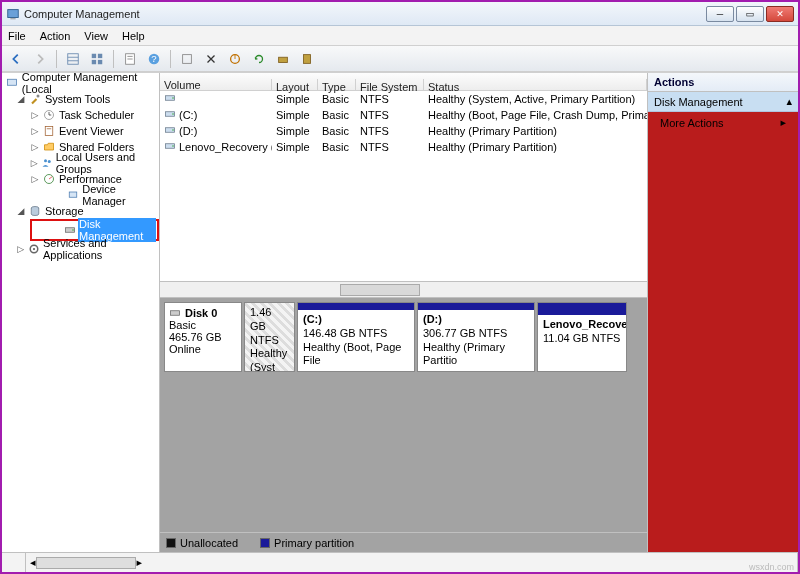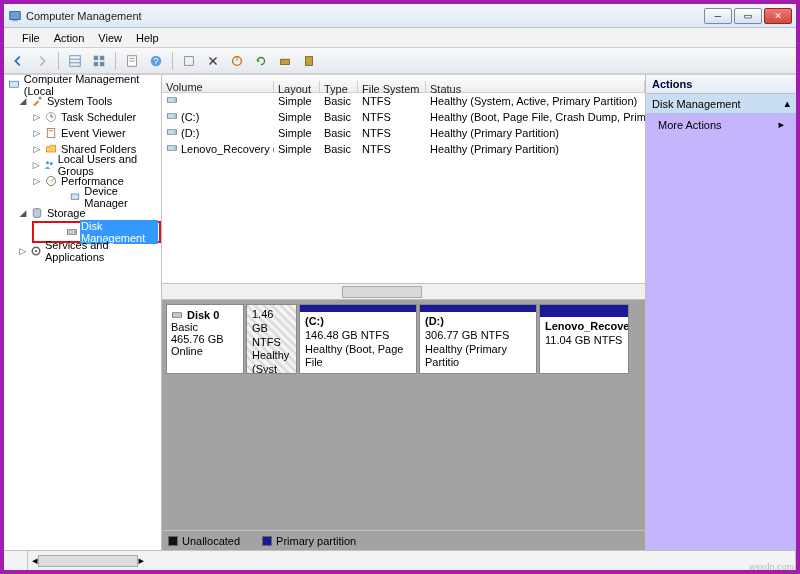--- a/index.html
+++ b/index.html
@@ -1,28 +1,28 @@
 <!DOCTYPE html>
 <html><head>
 <meta charset="utf-8">
 <style>
 * { box-sizing: border-box; margin: 0; padding: 0; font-family: "Segoe UI", Tahoma, sans-serif; font-size: 11px; }
 body { background: #fff; width: 800px; height: 574px; overflow: hidden; position: relative; }
-.window { width: 800px; height: 574px; border: 4px solid #a21caf; display: flex; flex-direction: column; background: #fff; }
+.window { width: 800px; height: 574px; border: 2px solid #a21caf; display: flex; flex-direction: column; background: #fff; }
 
 
 .titlebar { height: 24px; background: linear-gradient(#f2f6fb,#dfe9f5); display: flex; align-items: center; padding: 0 4px; border-bottom: 1px solid #b5c5d6; }
 .titlebar .icon { width: 14px; height: 14px; margin-right: 4px; }
 .titlebar .title { flex: 1; color: #222; }
 .winbtns { display: flex; gap: 2px; }
 .winbtn { width: 28px; height: 16px; border: 1px solid #7a8aa0; border-radius: 2px; display: flex; align-items: center; justify-content: center; background: linear-gradient(#fefefe,#d6e2ef); font-size: 9px; cursor: default;}
 .winbtn.close { background: linear-gradient(#f07b74,#d4493c); color: #fff; border-color: #8a2b22; }
 
 
-.menubar { height: 20px; display: flex; align-items: center; padding: 0 12px; gap: 2px; background: #f3f3f3; border-bottom: 1px solid #d0d0d0; }
+.menubar { height: 20px; display: flex; align-items: center; padding: 0 0; gap: 2px; background: #f3f3f3; border-bottom: 1px solid #d0d0d0; }
 .menubar span { padding: 2px 6px; cursor: default; }
 
 
 .toolbar { height: 26px; display: flex; align-items: center; padding: 2px 4px; gap: 4px; background: linear-gradient(#f8f9fa,#e5e9ee); border-bottom: 1px solid #cfcfcf; }
 .tbtn { width: 20px; height: 20px; border: 1px solid transparent; display: flex; align-items: center; justify-content: center; border-radius: 2px; }
 .tbtn svg { width: 14px; height: 14px; }
 .tsep { width: 1px; height: 18px; background: #c0c0c0; margin: 0 2px; }
 
 
 .main { flex: 1; display: flex; overflow: hidden; border-top: 1px solid #d0d0d0; }
@@ -60,21 +60,21 @@
 .part.hatched .body { background: repeating-linear-gradient(45deg,#f4f4f4,#f4f4f4 3px,#ddd 3px,#ddd 6px);}
 .part .pn { font-weight: bold; }
 
 
 .legend { height: 20px; border-top: 1px solid #c0c0c0; display: flex; align-items: center; padding: 2px 6px; gap: 22px; }
 .leg { display: flex; align-items: center; gap: 4px; }
 .sw { width: 10px; height: 10px; border: 1px solid #666; }
 .sw.black { background: #111; } .sw.blue { background: #1a1a99; }
 
 
-.actions-pane { width: 150px; background: #c4b5fd; display: flex; flex-direction: column; }
+.actions-pane { width: 150px; background: #b91c1c; display: flex; flex-direction: column; }
 .actions-head { background: linear-gradient(#f4f7fb,#e4ecf6); padding: 3px 6px; font-weight: bold; border-bottom: 1px solid #c0c0c0; color:#003; }
 .actions-sub { background: #c8def2; padding: 3px 6px; border-bottom: 1px solid #b0c4de; display:flex; justify-content:space-between; align-items:center;}
 .actions-item { padding: 4px 12px; display: flex; justify-content: space-between; align-items: center; }
 
 
 .statusbar { height: 20px; border-top: 1px solid #c0c0c0; background: #f3f3f3; display:flex;}
 .statusbar .sbox { border-right:1px solid #c0c0c0; padding:2px 6px; }
 .sb-scroll { width:120px; display:flex; align-items:center; padding:0 4px;}
 .sb-scroll .st { flex:1; height:12px; background:#dedede; border:1px solid #aaa;}
 

